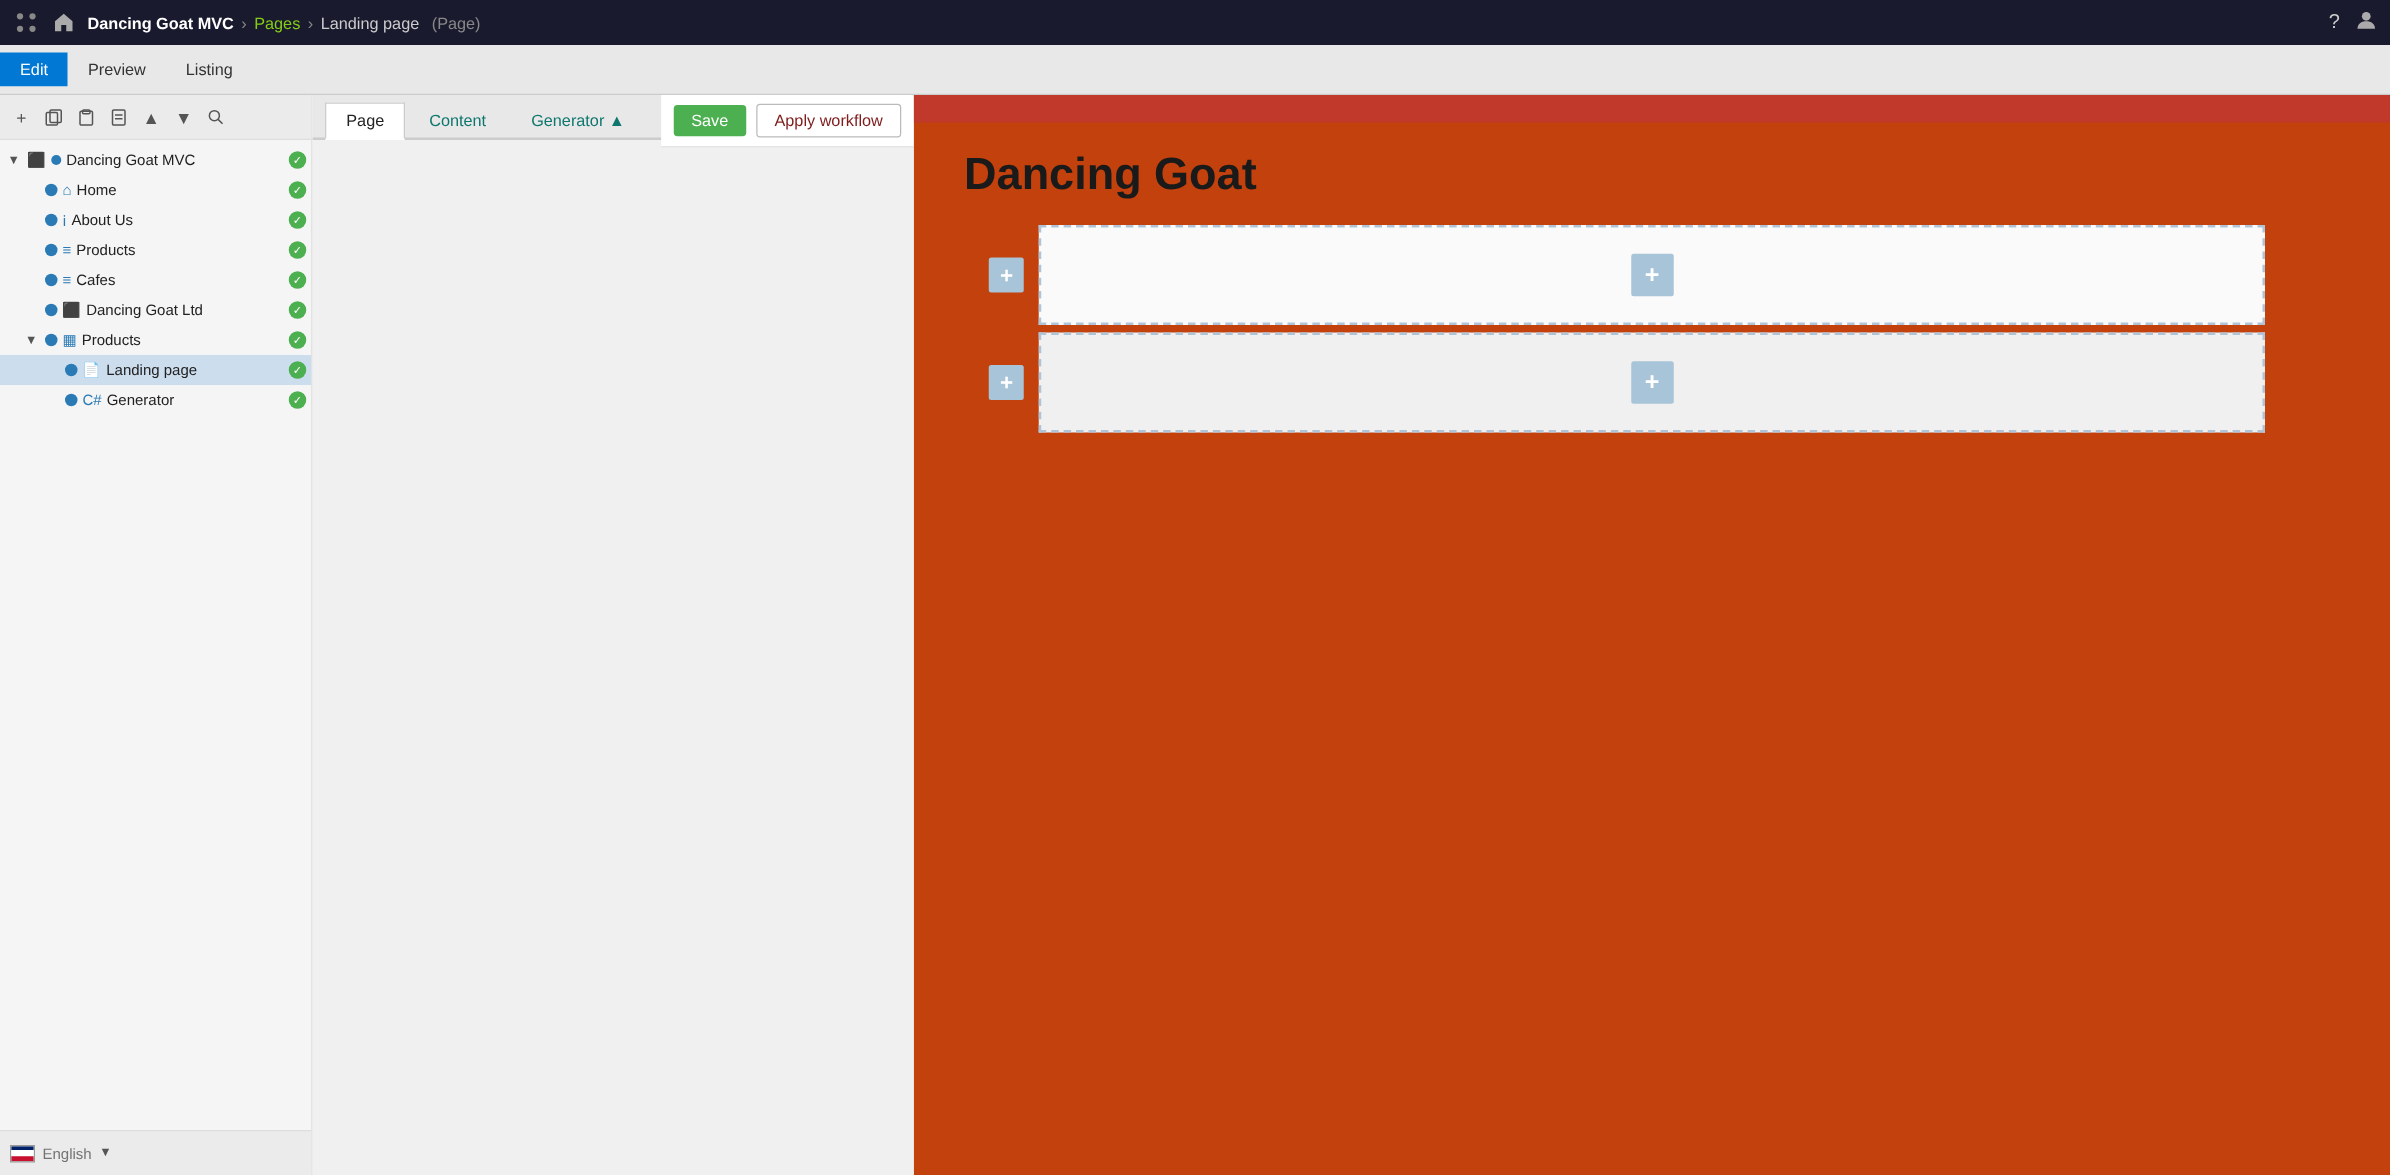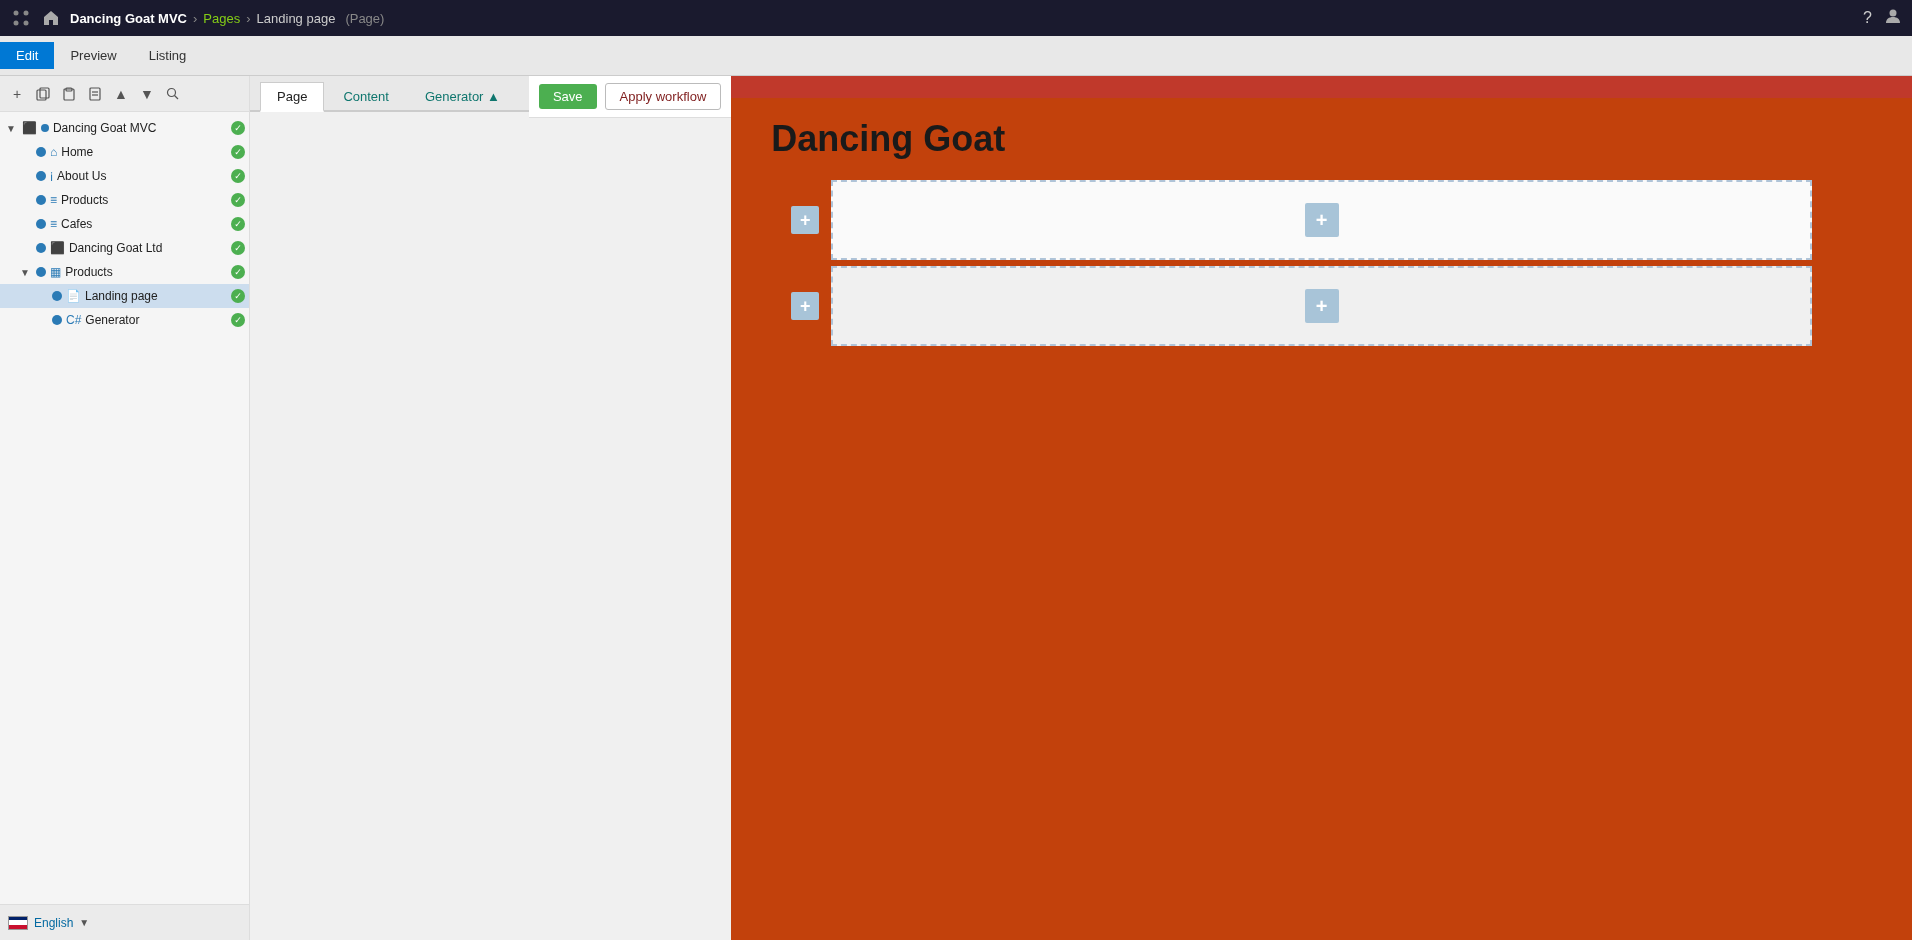--- a/index.html
+++ b/index.html
@@ -124,21 +124,21 @@
     .sidebar-footer {
       height: 36px;
       display: flex;
       align-items: center;
       padding: 0 8px;
       border-top: 1px solid #ddd;
       background: #ebebeb;
       gap: 6px;
       cursor: pointer;
     }
-    .lang-label { font-size: 12px; color: #0369a1; }
+    .lang-label { font-size: 12px; color: #737373; }
     .lang-dropdown { font-size: 10px; color: #555; }
 
     
     .content-area {
       flex: 1;
       display: flex;
       overflow: hidden;
       background: #f0f0f0;
     }
 

